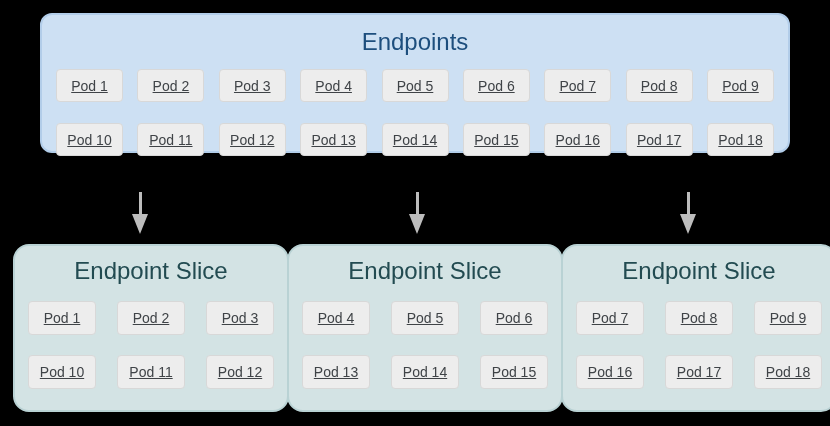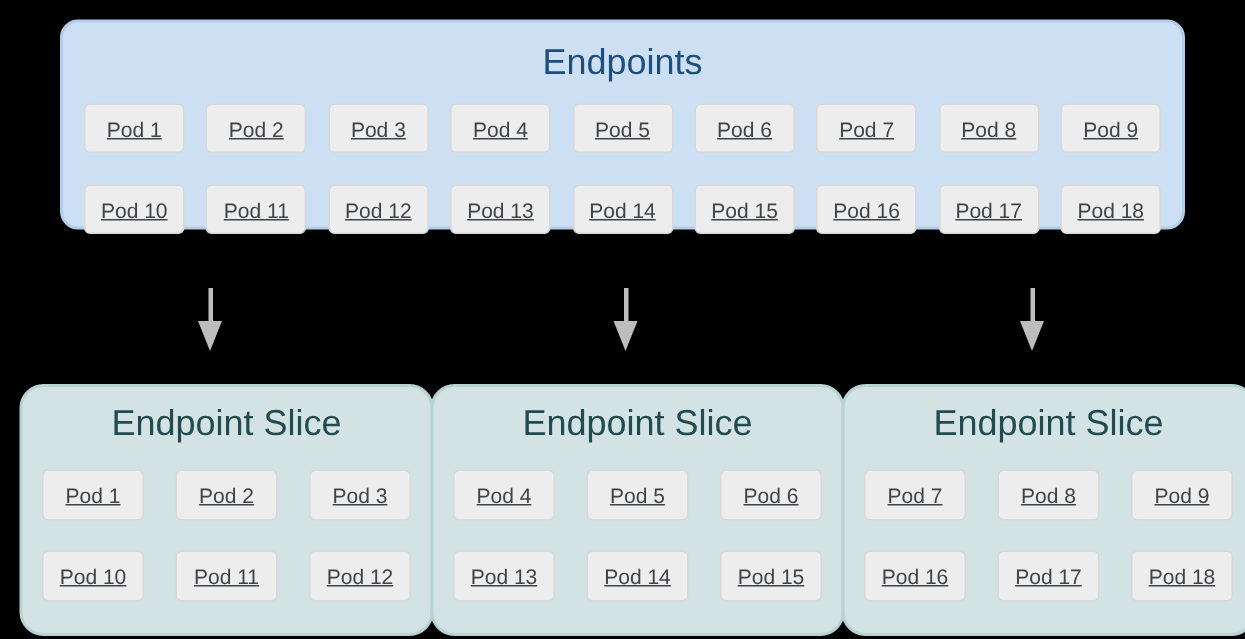--- a/index.html
+++ b/index.html
@@ -82,21 +82,21 @@
     border-right: 8px solid transparent;
     border-top: 20px solid var(--arrow-color, #bdbdbd);
   }
   .arrow-1 { left: 132px; }
   .arrow-2 { left: 409px; }
   .arrow-3 { left: 680px; }
 
   
   .slice-box {
     position: absolute;
-    top: 256px;
+    top: 244px;
     width: 276px;
     height: 168px;
     box-sizing: border-box;
     background: var(--slice-fill, #d3e3e4);
     border: 2px solid var(--slice-border, #b9d2d4);
     border-radius: 16px;
   }
   .slice-1 { left: 13px; }
   .slice-2 { left: 287px; }
   .slice-3 { left: 561px; }

